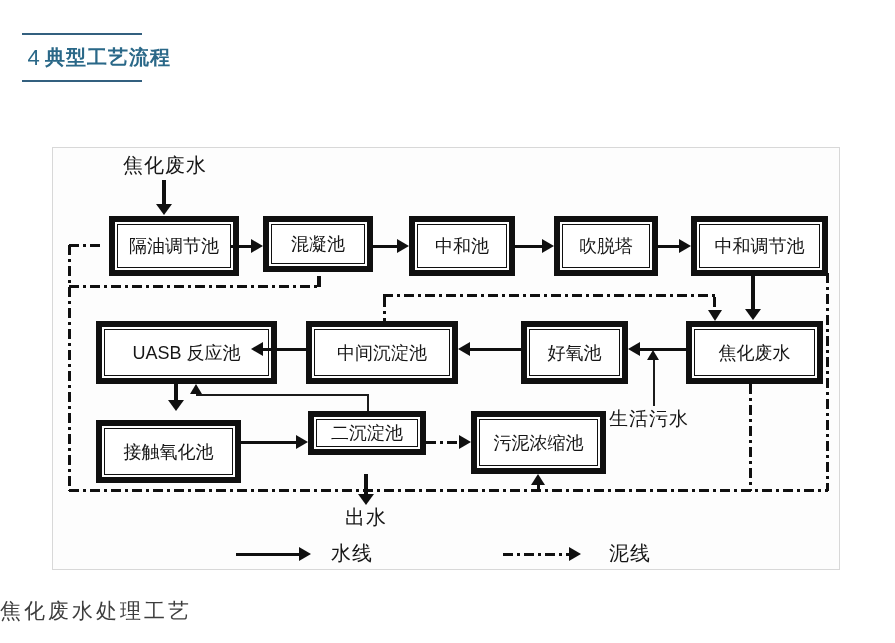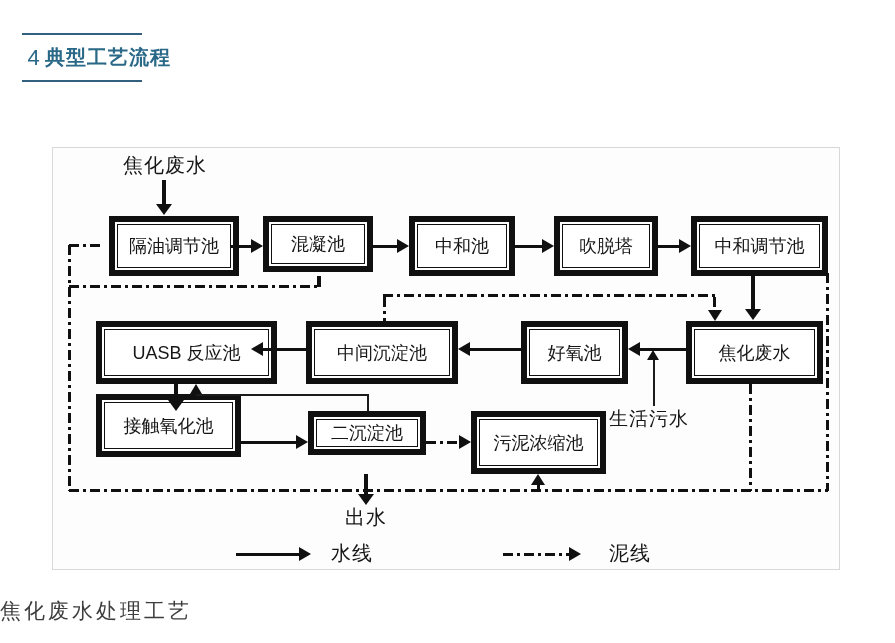--- a/index.html
+++ b/index.html
@@ -106,21 +106,21 @@
       <span>焦化废水</span>
     </div>
 
   <div class="h-l" style="left:198px;top:194px;"></div>
   <div class="hl" style="left:210px;top:200px;width:43px;"></div>
   <div class="h-l" style="left:405px;top:194px;"></div>
   <div class="hl" style="left:417px;top:200px;width:51px;"></div>
   <div class="h-l" style="left:575px;top:194px;"></div>
   <div class="hl" style="left:587px;top:200px;width:46px;"></div>
 
-  <div class="box" style="left:43px;top:246px;width:145px;height:63px;">
+  <div class="box" style="left:43px;top:272px;width:145px;height:63px;">
       <span>接触氧化池</span>
     </div>
   <div class="box" style="left:255px;top:263px;width:118px;height:44px;">
       <span>二沉淀池</span>
     </div>
   <div class="box" style="left:418px;top:263px;width:135px;height:63px;">
       <span>污泥浓缩池</span>
     </div>
 
   <div class="hl" style="left:188px;top:293px;width:55px;"></div>

